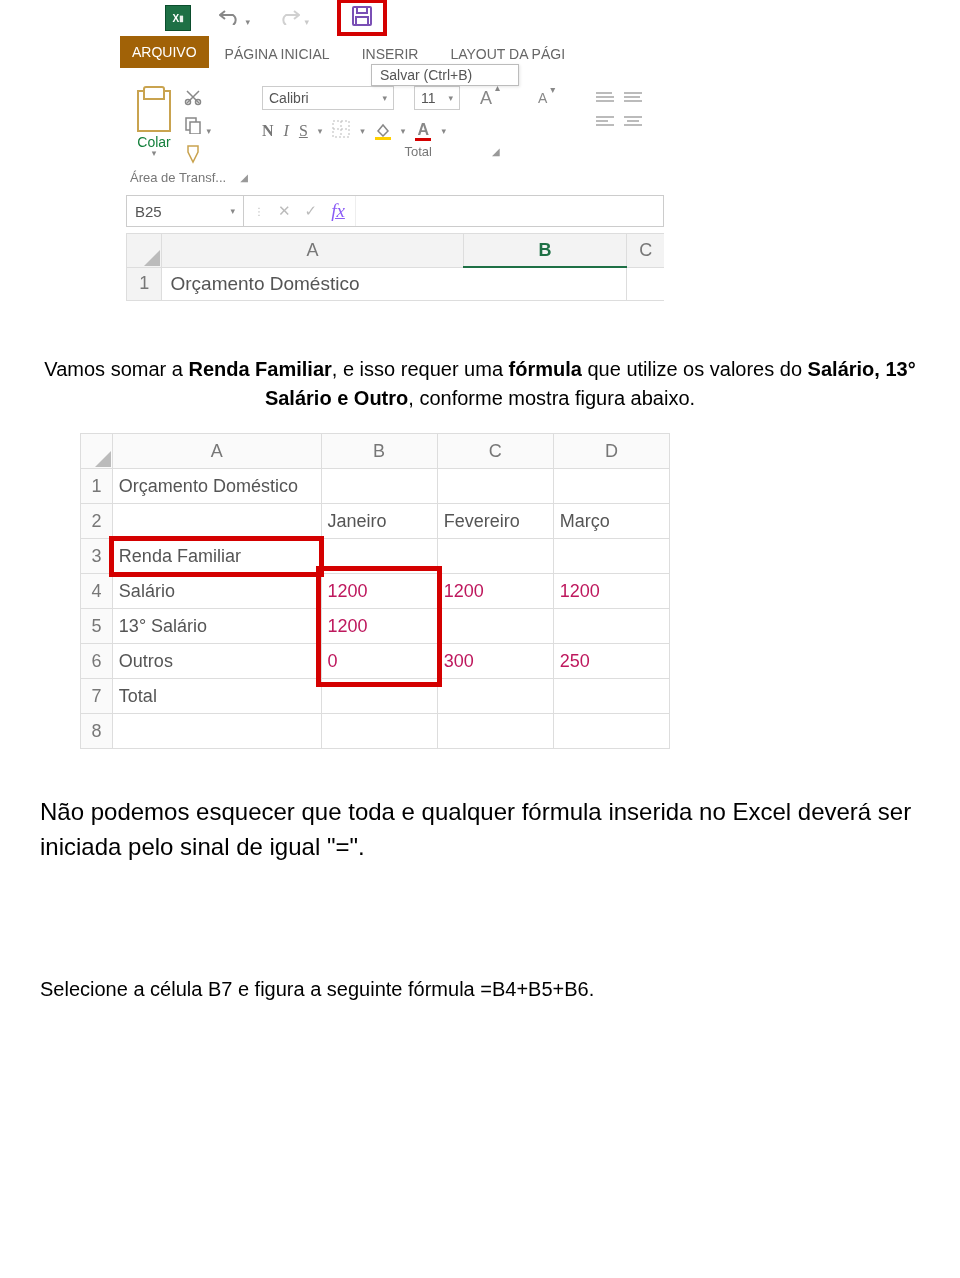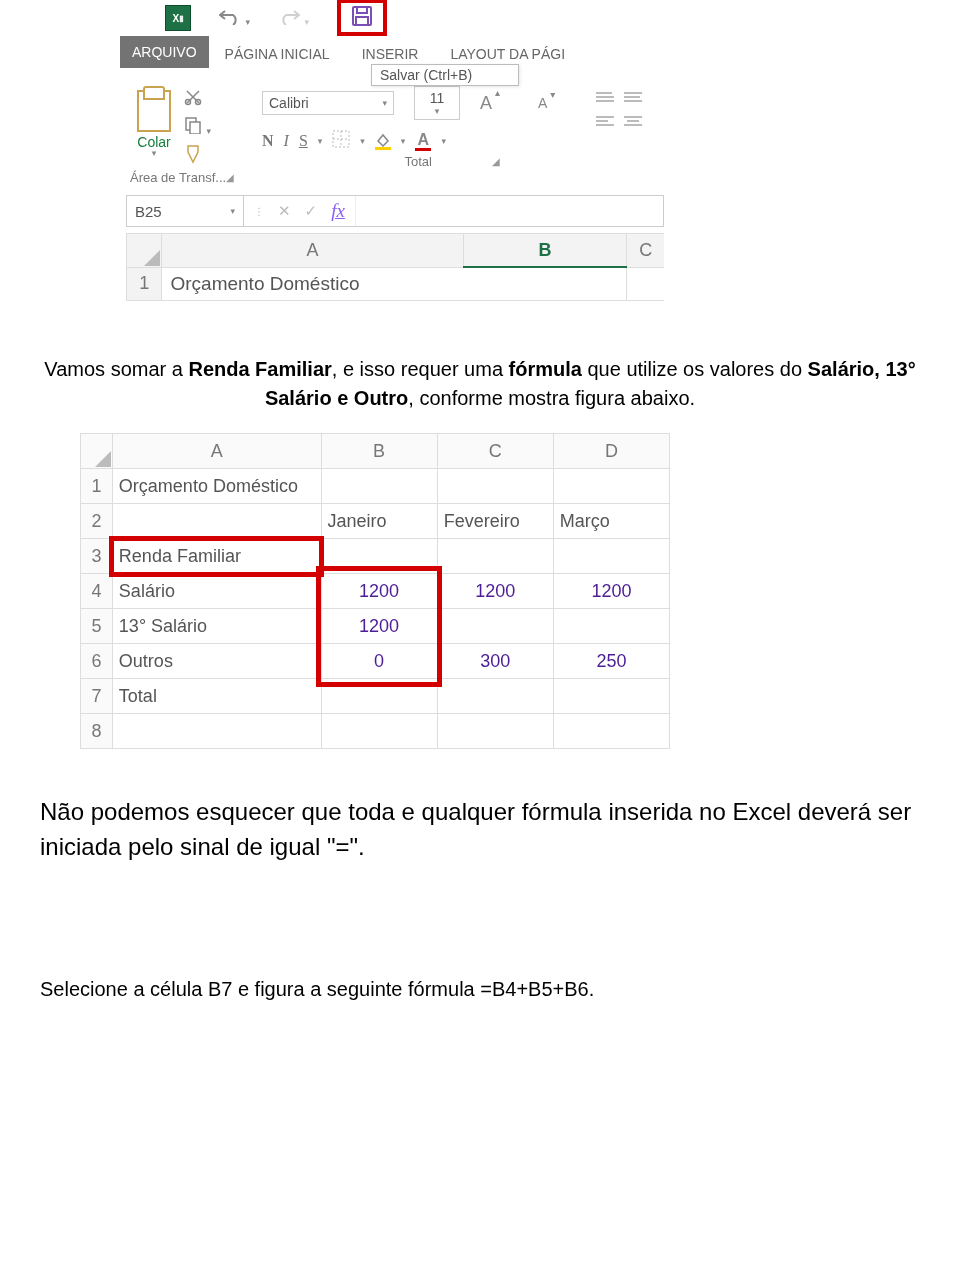--- a/index.html
+++ b/index.html
@@ -60,21 +60,21 @@
     height: 32px;
     padding-left: 0;
     gap: 0;
     font-size: 14px;
     color: #666;
   }
   .tab {
     padding: 6px 16px 6px 16px;
   }
   .tab-active {
-    background: #737373;
+    background: #a16207;
     color: #fff;
     padding: 8px 12px;
   }
   .tooltip {
     position: relative;
     margin-top: -4px;
     margin-left: 251px;
     width: 130px;
     border: 1px solid #bcbcbc;
     background: #fff;
@@ -96,20 +96,21 @@
     display: flex;
     flex-direction: column;
   }
   .r-group-body { flex: 1; display: flex; gap: 6px; }
   .r-group-label {
     font-size: 13px;
     color: #777;
     text-align: center;
     padding: 2px 0 0 0;
     display: flex;
+    justify-content: space-between;
     align-items: center;
     gap: 0;
   }
   .r-group-label .launcher {
     font-size: 10px;
     color: #999;
   }
   .clipboard-main {
     display: flex;
     flex-direction: column;
@@ -151,21 +152,21 @@
     border: 1px solid #ccc;
     font-size: 14px;
     color: #555;
     padding: 3px 6px;
     background: #fff;
     display: flex;
     align-items: center;
     justify-content: space-between;
   }
   .font-name { width: 118px; }
-  .font-size { width: 32px; flex-direction: column; }
+  .font-size { width: 32px; }
   .ddarrow { color: #888; font-size: 9px; }
   .font-row2 {
     display: flex;
     gap: 10px;
     align-items: center;
     padding-top: 10px;
     font-size: 16px;
     color: #777;
     font-family: "Times New Roman", serif;
   }
@@ -270,21 +271,21 @@
     content: "";
     position: absolute;
     right: 1px; bottom: 1px;
     border: 8px solid transparent;
     border-right-color: #bbb;
     border-bottom-color: #bbb;
   }
   .sheet2 th.col { background: #fafafa; color: #777; font-weight: normal; text-align: center; }
   .sheet2 td.rowh { background: #fafafa; color: #777; text-align: center; width: 28px; }
   .sheet2 td.cell { padding: 0 6px; text-align: left; color: #555; }
-  .sheet2 td.num { padding: 0 6px; text-align: center; color: #4c1d95; }
+  .sheet2 td.num { padding: 0 6px; text-align: left; color: #be185d; }
   .redbox-group {
     position: relative;
   }
   .red-overlay {
     position: absolute;
     border: 5px solid #d40000;
     pointer-events: none;
     z-index: 3;
   }
 

